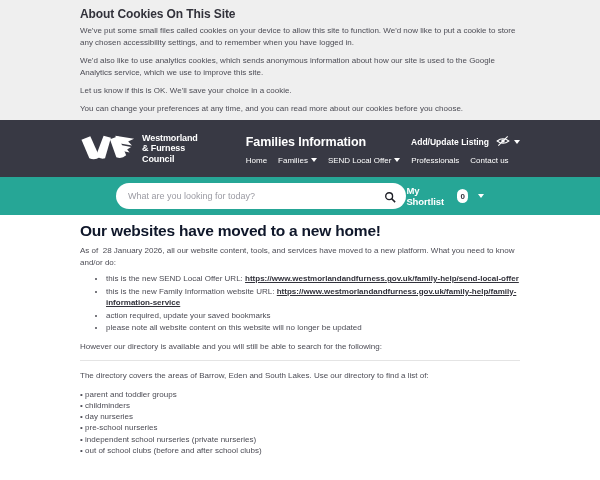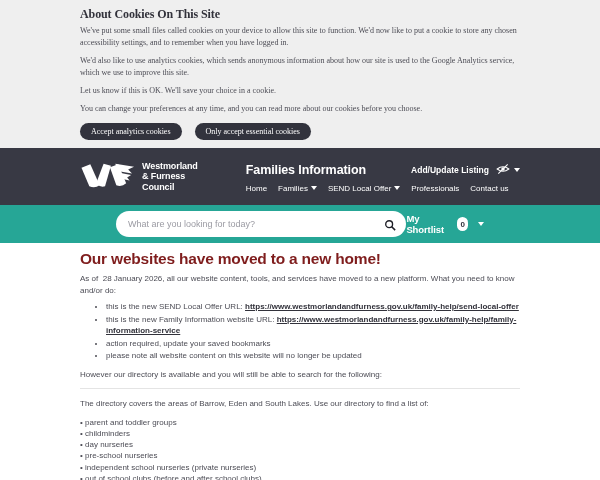--- a/index.html
+++ b/index.html
@@ -1,20 +1,20 @@
 <!DOCTYPE html>
 <html><head>
 <meta charset="utf-8">
 <style>
   * { margin: 0; padding: 0; box-sizing: border-box; }
   html, body { width: 600px; height: 480px; overflow: hidden; background: #fff; }
   body { font-family: "Liberation Sans", sans-serif; color: #4c4c55; }
 
   
-  .cookie { background: #efefef; height: 148px; padding: 7px 80px 8px; overflow: hidden; font-family: Liberation Serif, serif; }
+  .cookie { background: #efefef; height: 120px; padding: 7px 80px 8px; overflow: hidden; }
   .cookie h2 { font-size: 12px; line-height: 14px; color: #32323b; letter-spacing: -0.1px; margin-bottom: 4px; font-weight: bold; }
   .cookie p { font-size: 8px; line-height: 12px; max-width: 458px; color: #4c4c55; margin-bottom: 6px; }
   .cookie p.last { margin-bottom: 8px; }
   .cookie-buttons { display: flex; gap: 13px; }
   .dark-btn { background: #32333d; color: #fff; border: none; font-family: inherit;
               font-size: 8px; line-height: 9px; padding: 4px 11px; border-radius: 9px;
               cursor: pointer; height: 17px; }
 
   
   header { background: #383944; height: 57px; display: flex; align-items: center; padding: 12px 80px; }
@@ -37,21 +37,21 @@
                         font-family: inherit; font-size: 9px; color: #333; outline: none; }
   .search-field input::placeholder { color: #9b9ba3; }
   .mag { position: absolute; right: 10px; top: 6px; cursor: pointer; }
   .shortlist { margin-left: auto; display: flex; align-items: center; gap: 10px; cursor: pointer; }
   .shortlist-label { color: #fff; font-weight: bold; font-size: 9.5px; letter-spacing: -0.1px; }
   .badge { background: #fff; color: #32333d; width: 14px; height: 14px; border-radius: 7px;
            font-size: 8px; font-weight: bold; display: flex; align-items: center; justify-content: center; }
 
   
   main { background: #fff; padding: 6px 80px 0; }
-  main h1 { font-size: 15.5px; line-height: 19px; color: #7f1d1d; letter-spacing: -0.2px; margin-bottom: 5px; font-weight: bold; }
+  main h1 { font-size: 15.5px; line-height: 19px; color: #0f172a; letter-spacing: -0.2px; margin-bottom: 5px; font-weight: bold; }
   main p { font-size: 8px; line-height: 11.5px; max-width: 452px; margin-bottom: 5px; }
   p.intro { white-space: pre-wrap; }
   main ul { margin: 3px 0 7px 0; padding-left: 26px; max-width: 440px; }
   main li { font-size: 8px; line-height: 11.5px; margin-bottom: 1px; }
   .inline-link { color: #32323b; font-weight: bold; text-decoration: underline; cursor: pointer; word-break: break-word; }
   hr { border: none; border-top: 1px solid #e4e4e4; margin: 8px 0 9px; }
   .dir-list { margin-top: 7px; }
   .dir-item { font-size: 8px; line-height: 11.3px; color: #4c4c55; }
   .dir-item::before { content: "• "; }
 </style>

